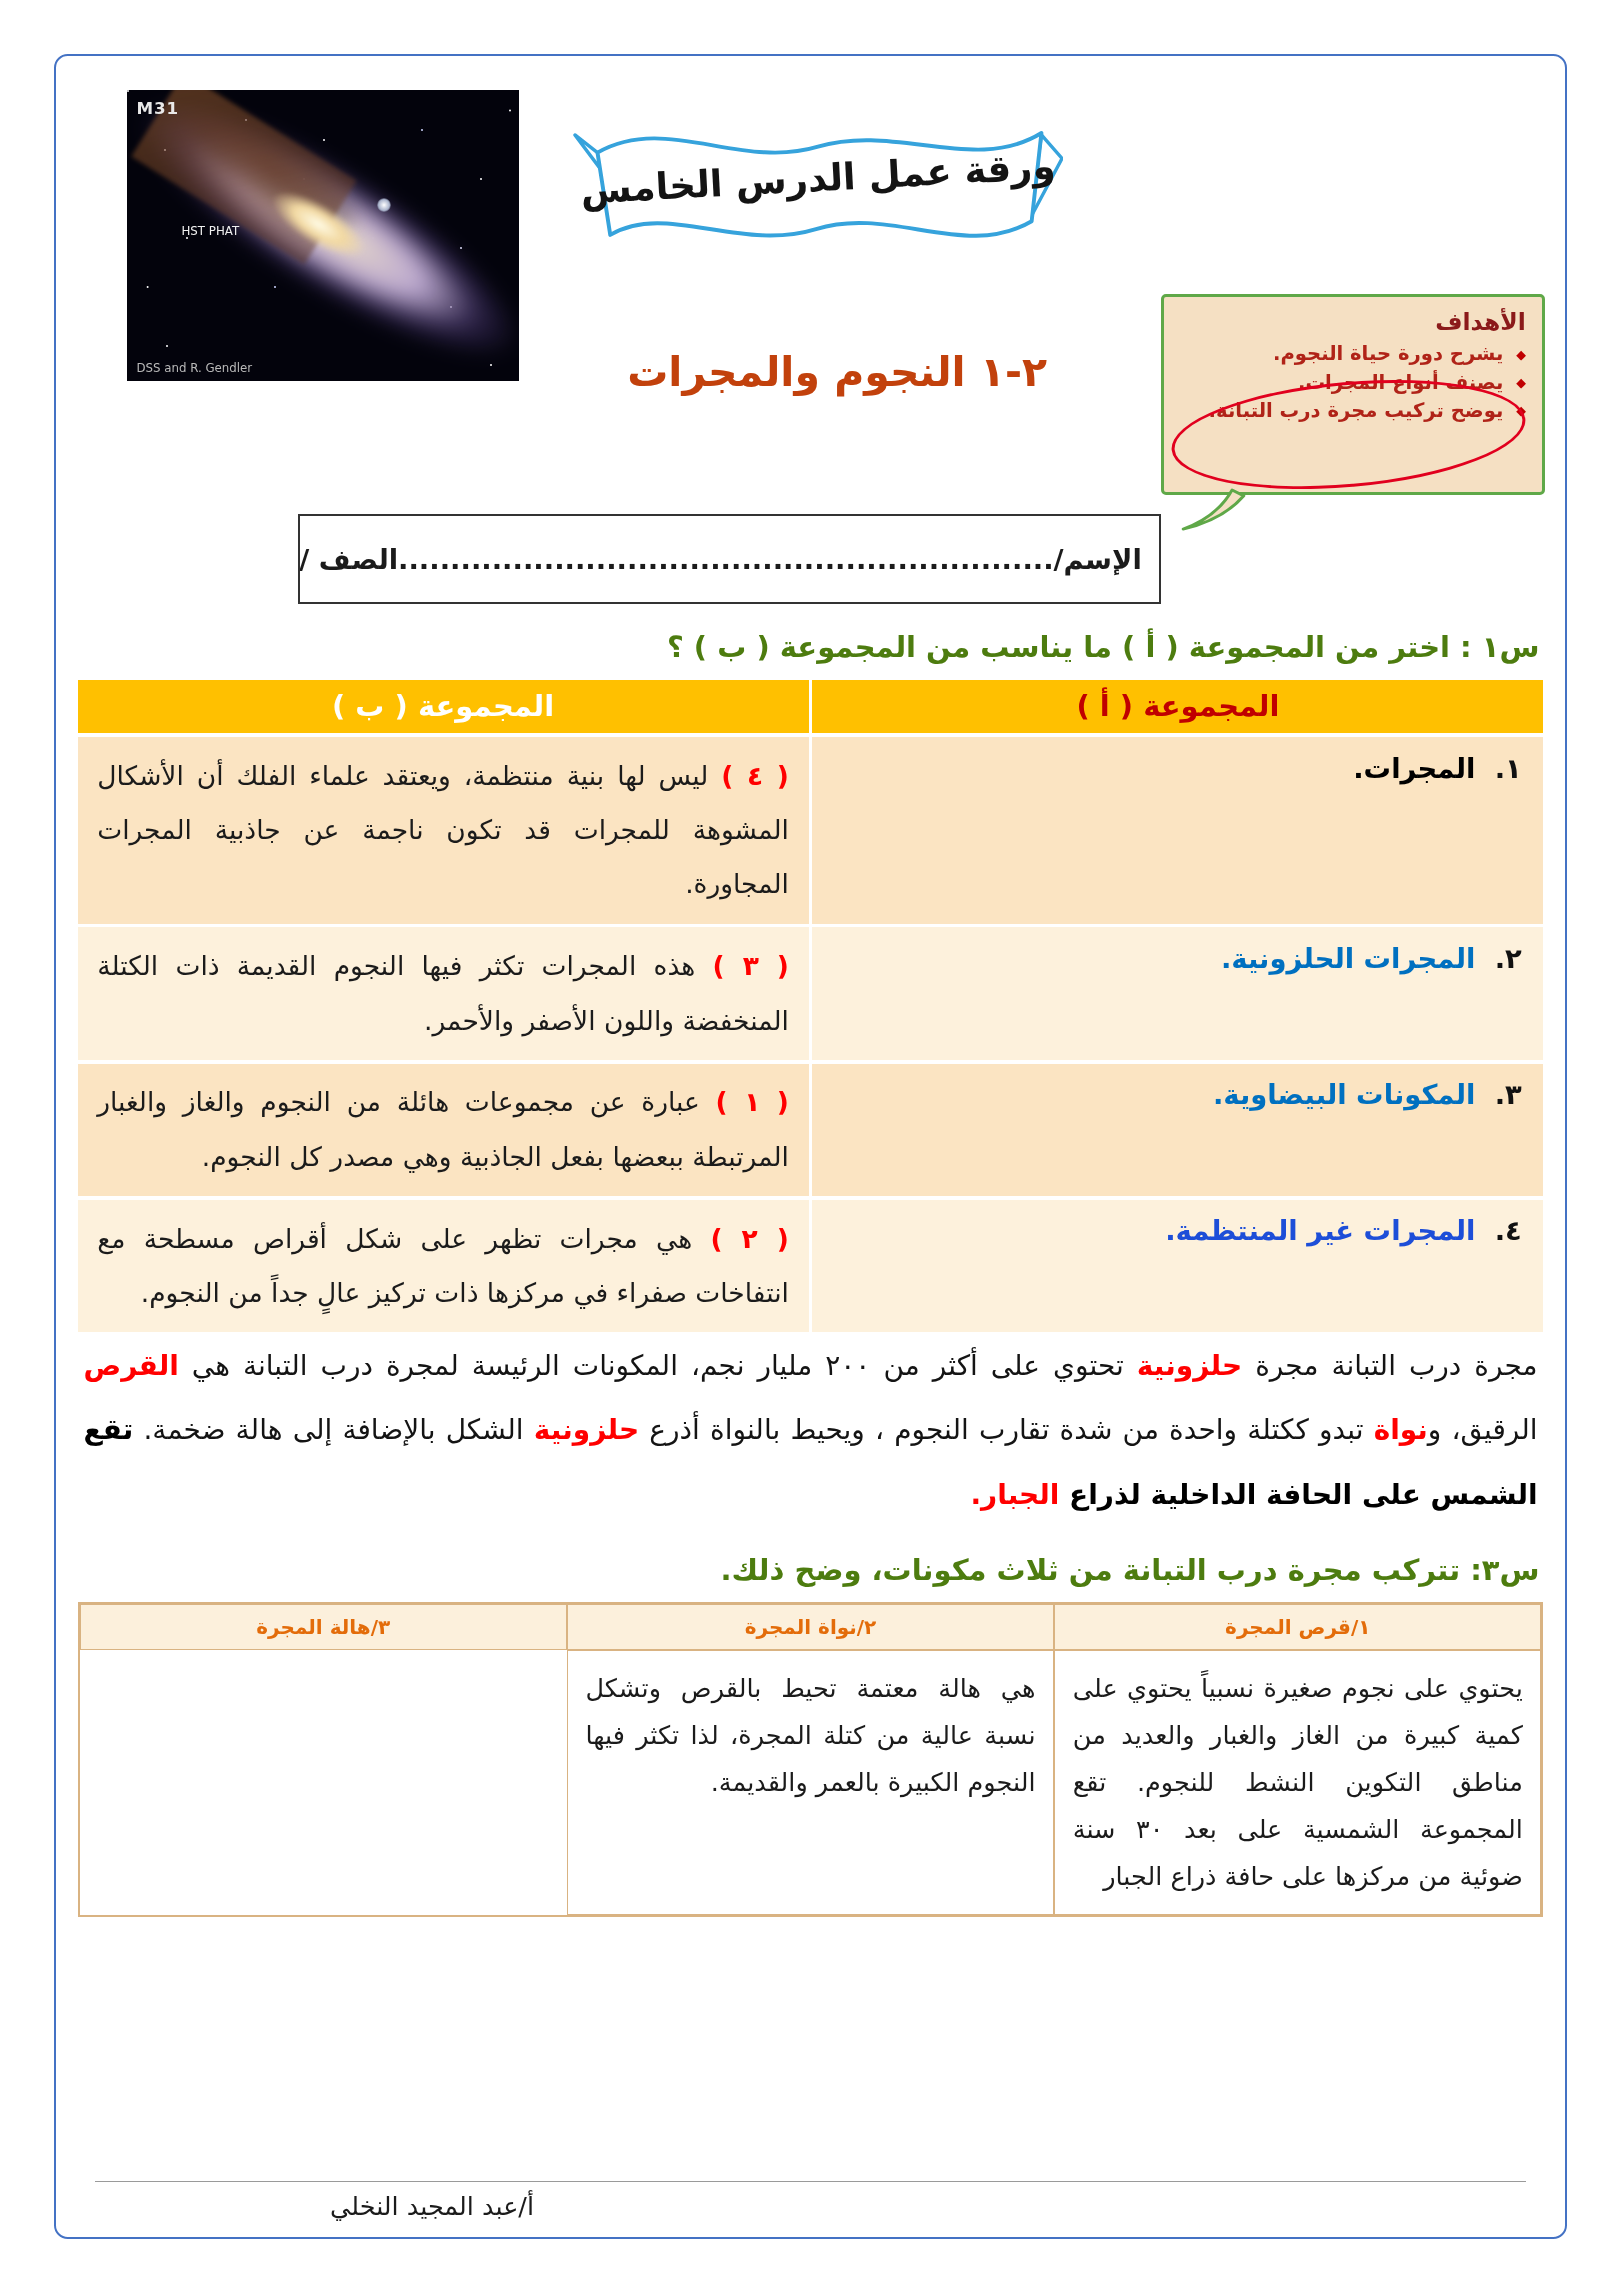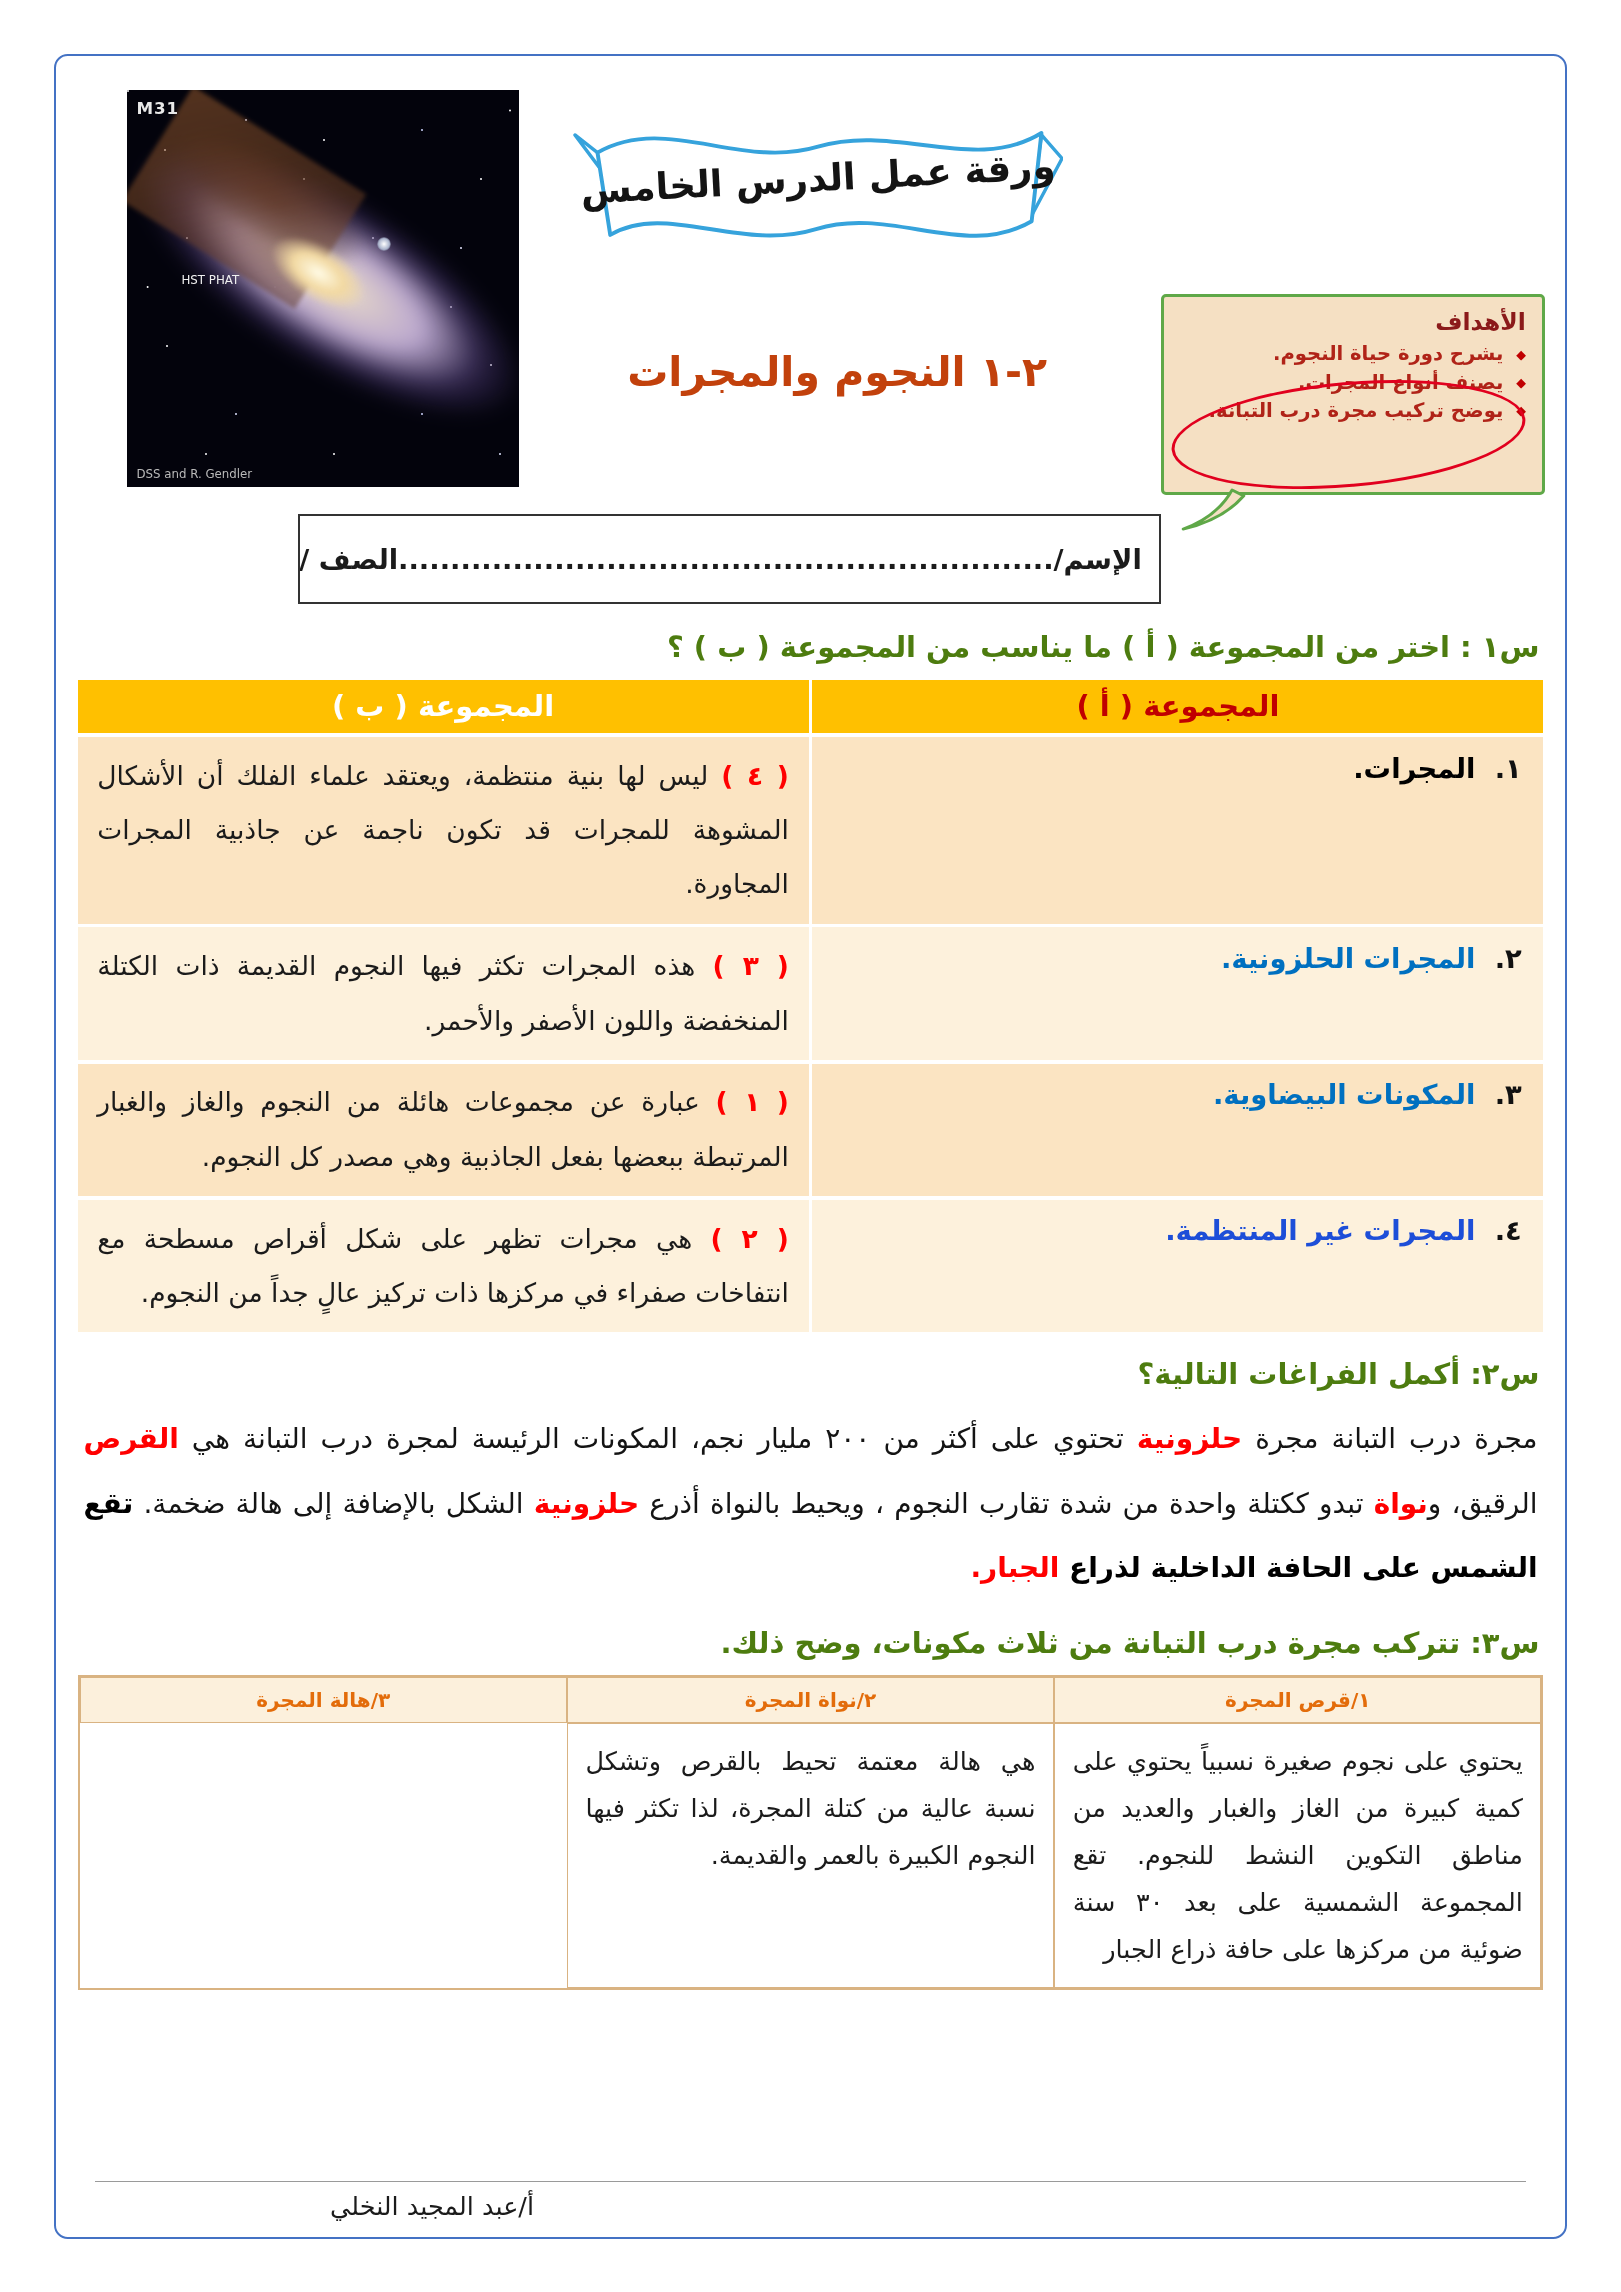--- a/index.html
+++ b/index.html
@@ -9,21 +9,21 @@
   .page {
     position:absolute; left:54px; top:54px; width:1513px; height:2185px;
     border:2.9px solid #4472C4; border-radius:13.7px;
     padding:19.6px 21.6px; direction:rtl; overflow:hidden; background:#fff;
   }
 
   
   .top { position:relative; height:429px; }
 
   
-  .galaxy { position:absolute; left:49px; top:14.7px; width:392px; height:397px;
+  .galaxy { position:absolute; left:49px; top:14.7px; width:392px; height:291px;
             background:#03030c; overflow:hidden; direction:ltr; }
   .g-stars { position:absolute; left:0; top:0; width:2px; height:2px; background:#fff; border-radius:50%;
     box-shadow: 37px 59px #fff, 118px 29px #dfe4ff, 196px 49px #fff, 294px 39px #cfd6ff,
       353px 88px #fff, 333px 157px #e8e8ff, 59px 147px #fff, 147px 196px #cfd6ff,
       39px 255px #fff, 108px 323px #dfe4ff, 206px 363px #fff, 294px 323px #cfd6ff,
       363px 274px #fff, 245px 147px #ffffff, 323px 216px #fff, 176px 88px #ffffff,
       78px 363px #fff, 372px 363px #dfe4ff, 19.6px 196px #fff, 382px 19.6px #fff; }
   .g-disk { position:absolute; left:-18%; top:22%; width:140%; height:52%;
     background:radial-gradient(closest-side, #efe2c6 0%, #bca9cf 38%, rgba(84,64,128,0.5) 62%, rgba(30,25,60,0) 80%);
     transform:rotate(32deg); filter:blur(8.8px); }
@@ -193,21 +193,20 @@
     <div class="t1-term alt">
       <span class="t1-num">٤.</span>
       <span class="term-red">المجرات غير المنتظمة.</span>
     </div>
     <div class="t1-ans alt">
       <span class="ans-num">(  ٢  )</span>
       <span>هي مجرات تظهر على شكل أقراص مسطحة مع انتفاخات صفراء في مركزها ذات تركيز عالٍ جداً من النجوم.</span>
     </div>
   </div>
 
-  <div class="q-heading">س٢: أكمل الفراغات التالية؟</div>
   <p class="q2-para">
     <span>مجرة درب التبانة مجرة </span><span class="seg-red">حلزونية</span><span> تحتوي على أكثر من ٢٠٠ مليار نجم، المكونات الرئيسة لمجرة درب التبانة هي </span><span class="seg-red">القرص</span><span> الرقيق، و</span><span class="seg-red">نواة</span><span> تبدو ككتلة واحدة من شدة تقارب النجوم ، ويحيط بالنواة أذرع </span><span class="seg-red">حلزونية</span><span> الشكل بالإضافة إلى هالة ضخمة.  </span><span class="seg-bold">تقع الشمس على الحافة الداخلية لذراع </span><span class="seg-bold-red">الجبار.</span>
   </p>
 
   <div class="q-heading">س٣: تتركب مجرة درب التبانة من ثلاث مكونات، وضح ذلك.</div>
 
   <div class="t3">
     <div class="t3-h">١/قرص المجرة</div>
     <div class="t3-h">٢/نواة المجرة</div>
     <div class="t3-h">٣/هالة المجرة</div>

